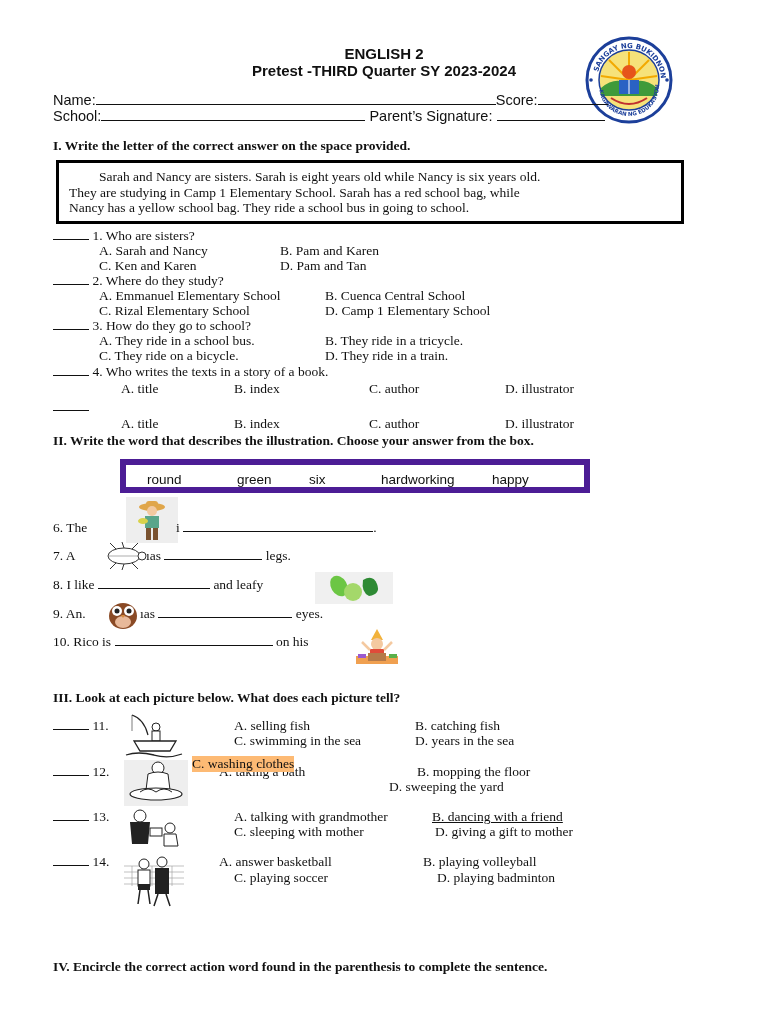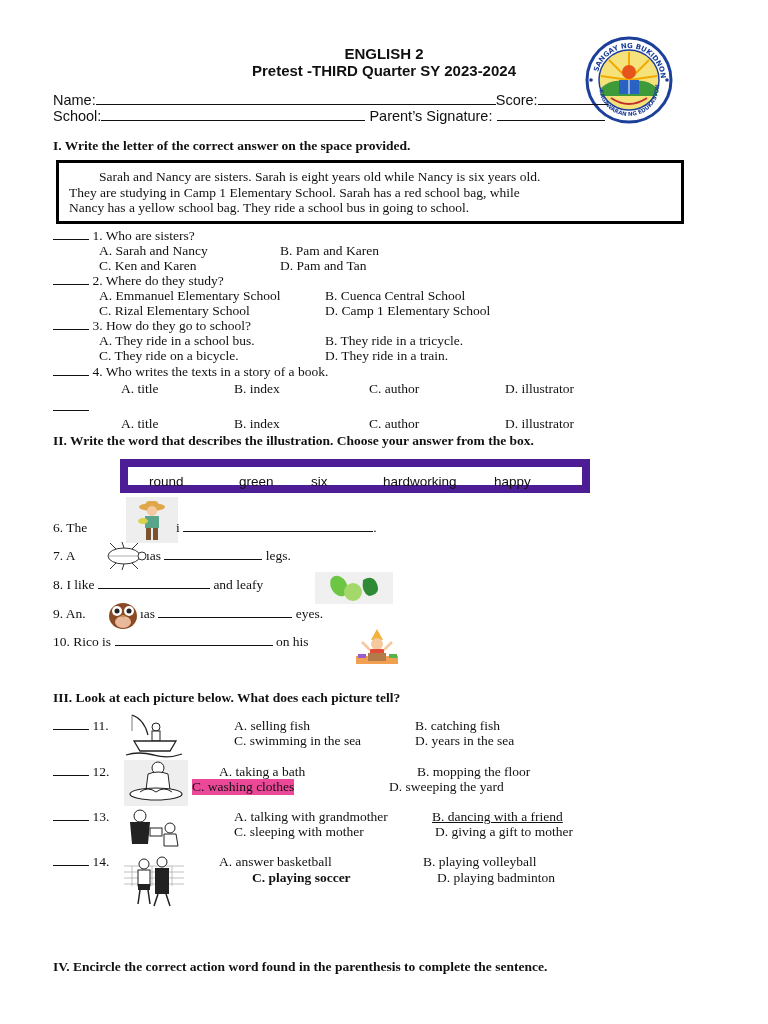--- a/index.html
+++ b/index.html
@@ -6,21 +6,21 @@
   body { width:768px; height:1024px; position:relative; overflow:hidden; color:#111; }
   .abs { position:absolute; white-space:nowrap; }
   .sans { font-family:"Liberation Sans", sans-serif; }
   .title { font-weight:bold; font-size:15px; text-align:center; left:0; width:768px; }
   .hdr { font-size:14.5px; }
   .sec { font-family:"Liberation Serif", serif; font-weight:bold; font-size:13.5px; }
   .q { font-family:"Liberation Serif", serif; font-size:13.5px; }
   .blank { display:inline-block; border-bottom:1px solid #111; height:11px; vertical-align:baseline; }
   .story-box { position:absolute; left:56px; top:160px; width:628px; height:64px; border:3px solid #000; box-sizing:border-box; }
   .story { font-family:"Liberation Serif", serif; font-size:13.5px; line-height:15.5px; position:absolute; left:10px; top:6px; width:610px; white-space:normal; }
-  .word-box { position:absolute; left:120px; top:459px; width:470px; height:34px; border:8px solid #4c1d95; box-sizing:border-box; }
+  .word-box { position:absolute; left:120px; top:459px; width:470px; height:34px; border:6px solid #4c1d95; box-sizing:border-box; }
   .word { position:absolute; top:7px; font-family:"Liberation Sans", sans-serif; font-size:13.5px; }
   .pic { position:absolute; }
   .logo { position:absolute; left:585px; top:36px; width:88px; height:88px; }
 </style>
 </head>
 <body>
 
 <div class="abs sans title" style="top:45px;">ENGLISH 2</div>
 <div class="abs sans title" style="top:62px;">Pretest -THIRD Quarter SY 2023-2024</div>
 
@@ -213,21 +213,21 @@
 </div>
 <svg class="pic" style="left:124px; top:760px;" width="64" height="46" viewBox="0 0 64 46">
   <rect width="64" height="46" fill="#eeeeee"></rect>
   <circle cx="34" cy="8" r="6" fill="#fff" stroke="#222"></circle>
   <path d="M24 14 Q34 10 44 14 L46 30 L22 30 Z" fill="#fff" stroke="#222"></path>
   <ellipse cx="32" cy="34" rx="26" ry="6" fill="#fff" stroke="#222" stroke-width="1.2"></ellipse>
   <path d="M16 32 Q24 26 32 32 Q40 26 48 32" stroke="#222" fill="none"></path>
 </svg>
 <div class="abs q" style="left:219px; top:764px;">A. taking a bath</div>
 <div class="abs q" style="left:417px; top:764px;">B. mopping the floor</div>
-<div class="abs q" style="left:192px; top:779px; background:#ec4899;">C. washing clothes</div>
+<div class="abs q" style="left:192px; top:756px; background:#fdba74;">C. washing clothes</div>
 <div class="abs q" style="left:389px; top:779px;">D. sweeping the yard</div>
 
 <div class="abs q" style="left:53px; top:809px;text-align:right;">
   <span class="blank" style="width:36px;"></span>
   <span>13.</span>
 </div>
 <svg class="pic" style="left:124px; top:808px;" width="60" height="42" viewBox="0 0 60 42">
   <circle cx="16" cy="8" r="6" fill="#fff" stroke="#222"></circle>
   <path d="M6 14 L26 14 L24 36 L8 36 Z" fill="#222"></path>
   <rect x="26" y="20" width="12" height="8" fill="#fff" stroke="#222"></rect>
@@ -258,16 +258,16 @@
   <circle cx="22" cy="8" r="5" fill="#fff" stroke="#222"></circle>
   <rect x="16" y="14" width="12" height="16" fill="#fff" stroke="#222"></rect>
   <rect x="16" y="28" width="12" height="6" fill="#222"></rect>
   <circle cx="40" cy="6" r="5" fill="#fff" stroke="#222"></circle>
   <rect x="33" y="12" width="14" height="18" fill="#222"></rect>
   <rect x="33" y="30" width="14" height="8" fill="#222"></rect>
   <path d="M18 34 L16 48 M26 34 L28 48 M36 38 L32 50 M44 38 L48 50" stroke="#222" stroke-width="1.5"></path>
 </svg>
 <div class="abs q" style="left:219px; top:854px;">A. answer basketball</div>
 <div class="abs q" style="left:423px; top:854px;">B. playing volleyball</div>
-<div class="abs q" style="left:252px; top:870px;font-weight:bold;">C.  playing soccer</div>
+<div class="abs q" style="left:234px; top:870px;">C.  playing soccer</div>
 <div class="abs q" style="left:437px; top:870px;">D. playing badminton</div>
 
 <div class="abs sec" style="left:53px; top:959px;">IV. Encircle  the correct action word found in the parenthesis to complete the sentence.</div>
 
 </body></html>

